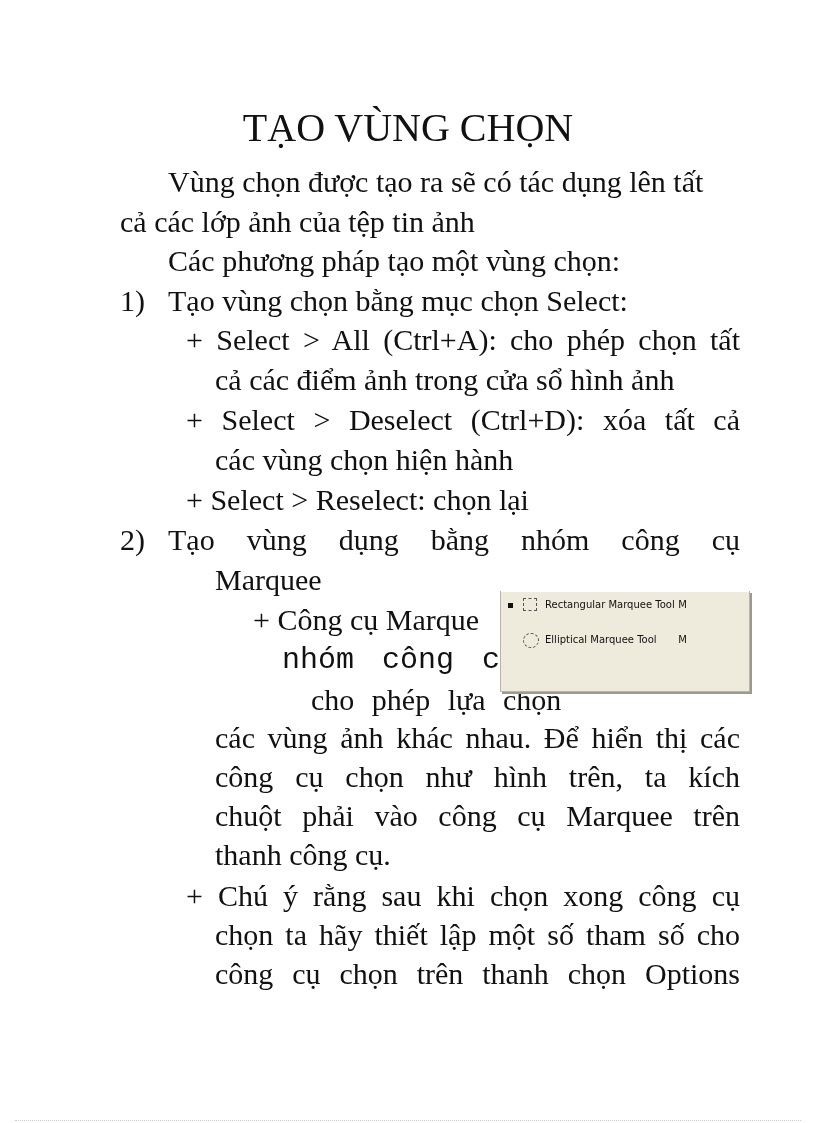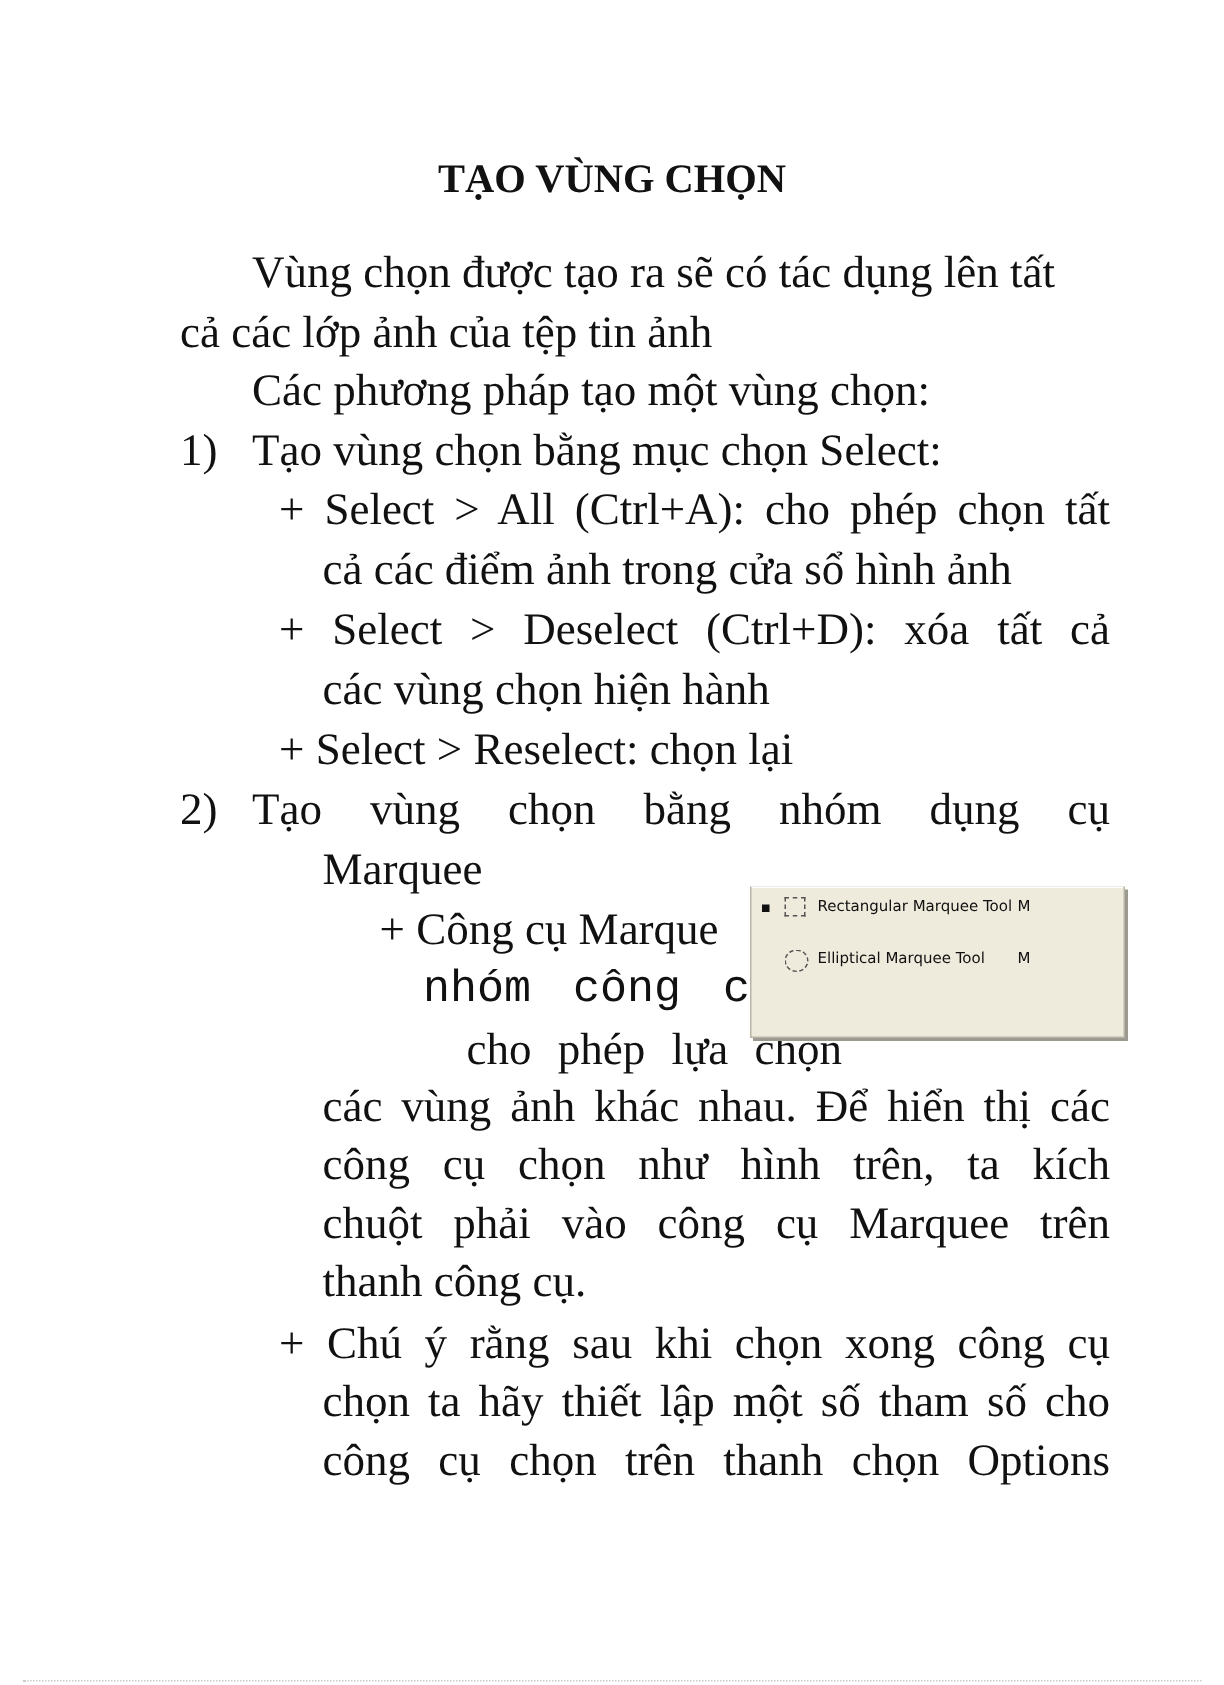--- a/index.html
+++ b/index.html
@@ -1,19 +1,19 @@
 <!DOCTYPE html>
 <html><head>
 <meta charset="utf-8">
 <style>
   html, body { margin:0; padding:0; background:#ffffff; }
   body { width:816px; height:1123px; position:relative; overflow:hidden;
          font-family:"Liberation Serif", serif; color:#111; }
   .title { position:absolute; left:0; width:816px; top:104px; text-align:center;
-           font-weight:bold; font-size:27px; }
+           font-weight:normal; font-size:40px; }
   .line { position:absolute; font-size:30px; line-height:40px; white-space:nowrap; }
   .just { text-align:justify; text-align-last:justify; white-space:normal; }
   .menu { position:absolute; left:500px; top:591px; width:248px; height:99px;
           background:#eeeadc; border:1px solid #b9b5a6; box-shadow:2px 2px 0 #9c9a90;
           font-family:"DejaVu Sans", sans-serif; font-size:10px; color:#111; }
   .menu::before { content:""; position:absolute; left:0; top:-1px; width:248px; height:1px; background:#ffffff; }
   .mi { position:absolute; left:0; width:196px; height:22px; }
   .mi .bullet { position:absolute; left:7px; top:8px; width:5px; height:5px; background:#111; }
   .mi .icon { position:absolute; left:22px; }
   .mi .label { position:absolute; left:44px; top:4px; }
@@ -35,21 +35,21 @@
 
 <div class="line" style="left:120px;top:281px;">1)</div>
 <div class="line" style="left:168px;top:281px;">Tạo vùng chọn bằng mục chọn Select:</div>
 <div class="line just" style="left:186px;width:554px;top:320px;">+ Select &gt; All (Ctrl+A): cho phép chọn tất</div>
 <div class="line" style="left:215px;top:360px;">cả các điểm ảnh trong cửa sổ hình ảnh</div>
 <div class="line just" style="left:186px;width:554px;top:400px;">+ Select &gt; Deselect (Ctrl+D): xóa tất cả</div>
 <div class="line" style="left:215px;top:440px;">các vùng chọn hiện hành</div>
 <div class="line" style="left:186px;top:480px;">+ Select &gt; Reselect: chọn lại</div>
 
 <div class="line" style="left:120px;top:520px;">2)</div>
-<div class="line just" style="left:168px;width:572px;top:520px;">Tạo vùng chọn bằng nhóm dụng cụ</div>
+<div class="line just" style="left:168px;width:572px;top:520px;">Tạo vùng dụng bằng nhóm công cụ</div>
 <div class="line" style="left:215px;top:560px;">Marquee</div>
 <div class="line" style="left:253px;top:600px;">+ Công cụ Marque</div>
 <div class="line" style="left:282px;top:640px;word-spacing:10px;font-family:Liberation Mono, monospace;">nhóm công cụ</div>
 <div class="line" style="left:311px;top:680px;word-spacing:10px;">cho phép lựa chọn</div>
 <div class="line just" style="left:215px;width:525px;top:718px;">các vùng ảnh khác nhau. Để hiển thị các</div>
 <div class="line just" style="left:215px;width:525px;top:757px;">công cụ chọn như hình trên, ta kích</div>
 <div class="line just" style="left:215px;width:525px;top:796px;">chuột phải vào công cụ Marquee trên</div>
 <div class="line" style="left:215px;top:835px;">thanh công cụ.</div>
 <div class="line just" style="left:186px;width:554px;top:876px;">+ Chú ý rằng sau khi chọn xong công cụ</div>
 <div class="line just" style="left:215px;width:525px;top:915px;">chọn ta hãy thiết lập một số tham số cho</div>

